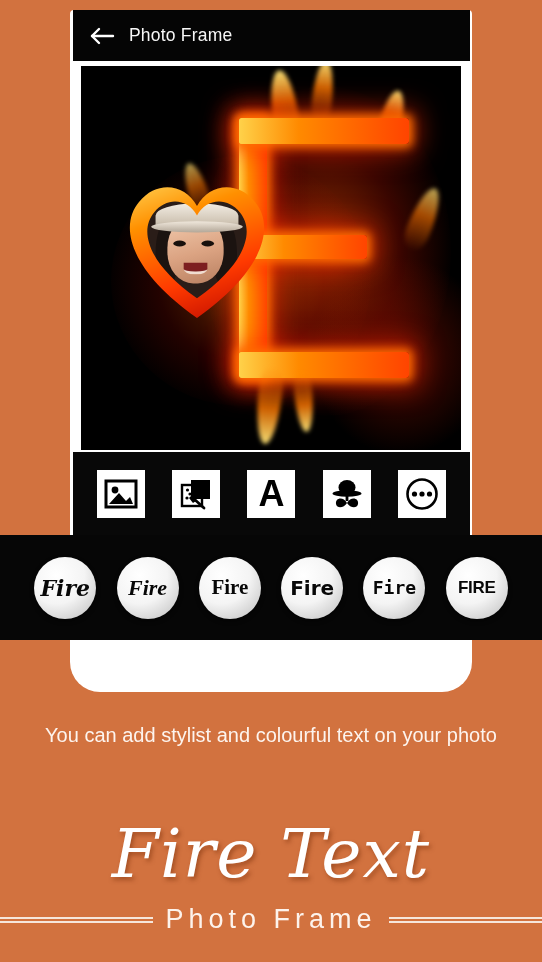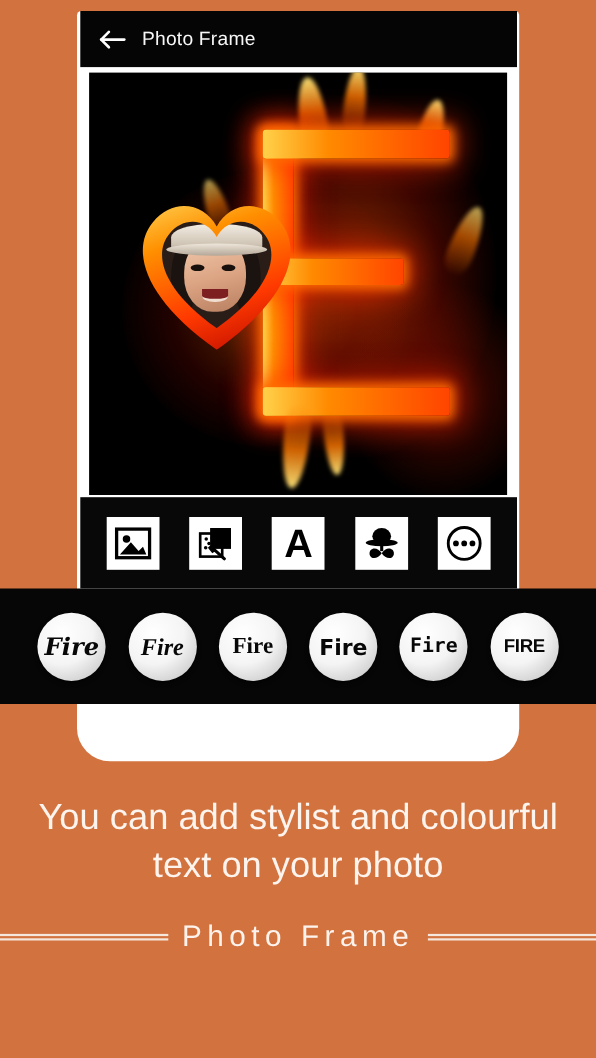--- a/index.html
+++ b/index.html
@@ -223,21 +223,21 @@
   .fc5 { font-family:"DejaVu Sans Mono", monospace; font-weight:bold; font-size:18px; }
   .fc6 { font-family:"Liberation Sans", sans-serif; font-weight:bold; font-size:17px; letter-spacing:-.3px; }
 
   
   #promo-text {
     position:absolute;
     left:0; top:722px;
     width:542px;
     text-align:center;
     color:#fdf4ee;
-    font-size:33px;
+    font-size:20px;
     line-height:1.3;
     font-weight:400;
     padding:0 24px;
   }
 
   
   #brand {
     position:absolute;
     left:0; top:820px;
     width:542px;
@@ -389,18 +389,19 @@
   <div class="font-chip fc2">Fire</div>
   <div class="font-chip fc3">Fire</div>
   <div class="font-chip fc4">Fire</div>
   <div class="font-chip fc5">Fire</div>
   <div class="font-chip fc6">FIRE</div>
 </div>
 
 <div id="promo-text">You can add stylist and colourful text on your photo</div>
 
 <div id="brand">
+  <div id="brand-title">Fire Text</div>
   <div id="brand-sub-row">
     <span class="brand-rule"></span>
     <span id="brand-subtitle">Photo Frame</span>
     <span class="brand-rule"></span>
   </div>
 </div>
 
 </body></html>

